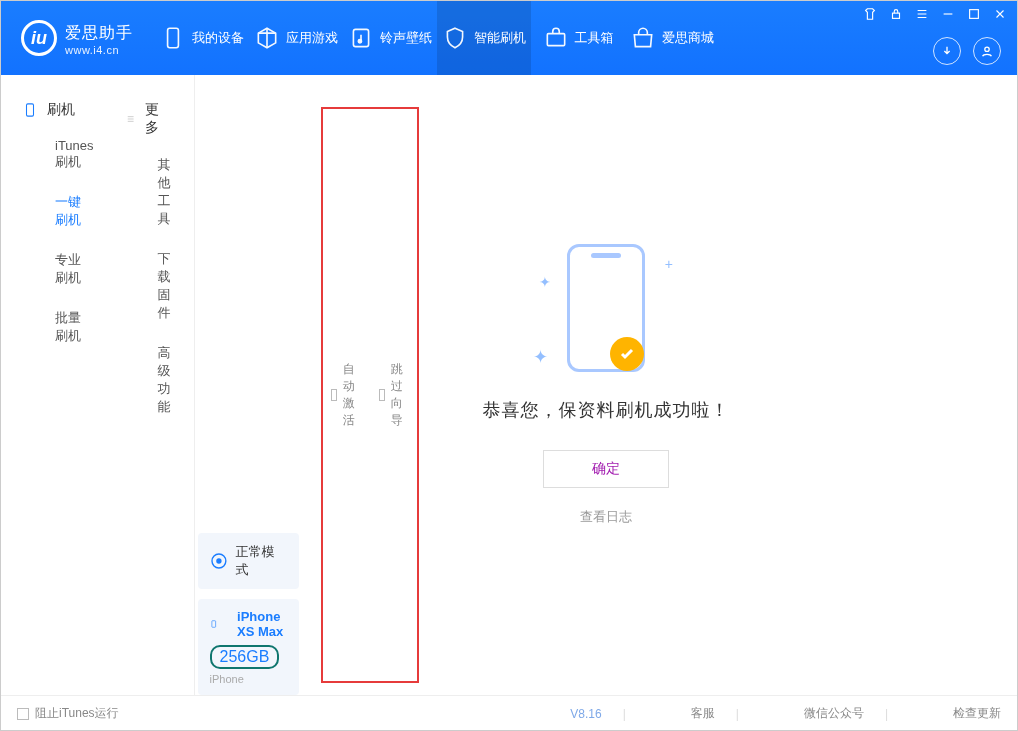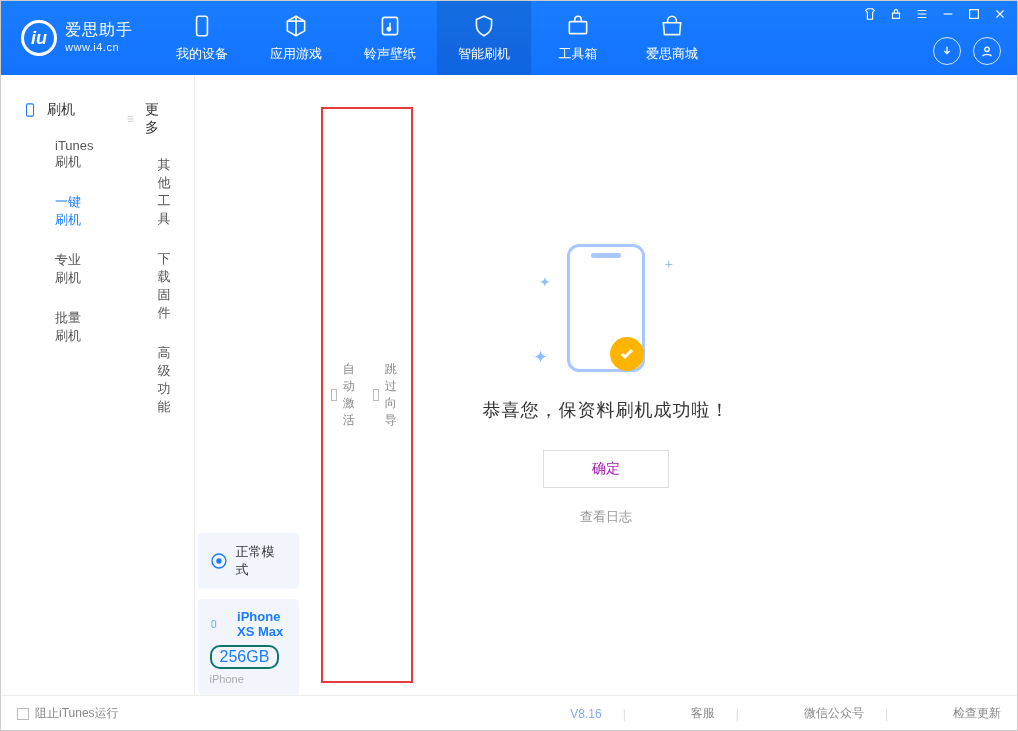--- a/index.html
+++ b/index.html
@@ -6,33 +6,33 @@
 body { background: #fff; width: 1018px; height: 731px; overflow: hidden; border: 1px solid #ccc; }
 
 .topbar {
   height: 74px;
   background: linear-gradient(to bottom, #1a7dff, #1272ff);
   display: flex;
   align-items: center;
   color: #fff;
   position: relative;
 }
-.logo-block { display: flex; align-items: flex-start; padding: 0 22px 0 20px; }
+.logo-block { display: flex; align-items: flex-end; padding: 0 22px 0 20px; }
 .logo-circle {
   width: 36px; height: 36px; border: 3px solid #fff; border-radius: 50%;
   display: flex; align-items: center; justify-content: center; margin-right: 8px;
   font-weight: bold; font-size: 18px; font-style: italic;
 }
 .logo-text .cn { font-size: 16px; font-weight: 400; letter-spacing: 1px; }
 .logo-text .url { font-size: 11px; opacity: .9; letter-spacing: .5px; }
 
 .nav { display: flex; height: 100%; }
 .nav-item {
   height: 100%; width: 94px;
-  display: flex; flex-direction: column; align-items: center; justify-content: center;
+  display: flex; flex-direction: row; align-items: center; justify-content: center;
   gap: 6px; font-size: 13px; cursor: pointer;
 }
 .nav-item.active { background: rgba(0,0,0,.12); }
 .nav-item .ico { width: 26px; height: 26px; opacity: .95; }
 
 .winbtns { position: absolute; top: 6px; right: 10px; display: flex; gap: 12px; }
 .winbtns span { width: 14px; height: 14px; display: inline-flex; align-items: center; justify-content: center; cursor: pointer; }
 .winbtns svg { width: 14px; height: 14px; stroke: #fff; stroke-width: 1.3; fill: none; }
 
 .rightcircles { position: absolute; bottom: 10px; right: 16px; display: flex; gap: 12px; }
@@ -65,21 +65,21 @@
 }
 .device-card .name { color: #1a7dff; font-weight: 600; display: flex; align-items: center; gap: 20px; }
 .device-card .cap {
   display: inline-block; margin-top: 6px; font-size: 16px; color: #1a7dff;
   border: 2px solid #0f766e; border-radius: 10px; padding: 1px 8px;
 }
 .device-card .type { margin-top: 4px; font-size: 11px; color: #aaa; }
 
 .opts-box {
   margin: 14px 10px 12px 10px; border: 2px solid #e63b3b; padding: 10px 8px;
-  display: flex; align-items: center; gap: 12px;
+  display: flex; align-items: center; gap: 18px;
 }
 .chk { display: flex; align-items: center; gap: 6px; font-size: 12px; color: #888; cursor: pointer; }
 .chk .box { width: 12px; height: 12px; border: 1px solid #bbb; }
 
 .main { flex: 1; position: relative; display: flex; flex-direction: column; align-items: center; justify-content: center; }
 .phone-illus { position: relative; width: 110px; height: 130px; margin-bottom: 24px; }
 .phone {
   width: 78px; height: 128px; border: 3px solid #a9c8ff; border-radius: 12px; margin: 0 auto;
   position: relative; background: #fff;
 }

